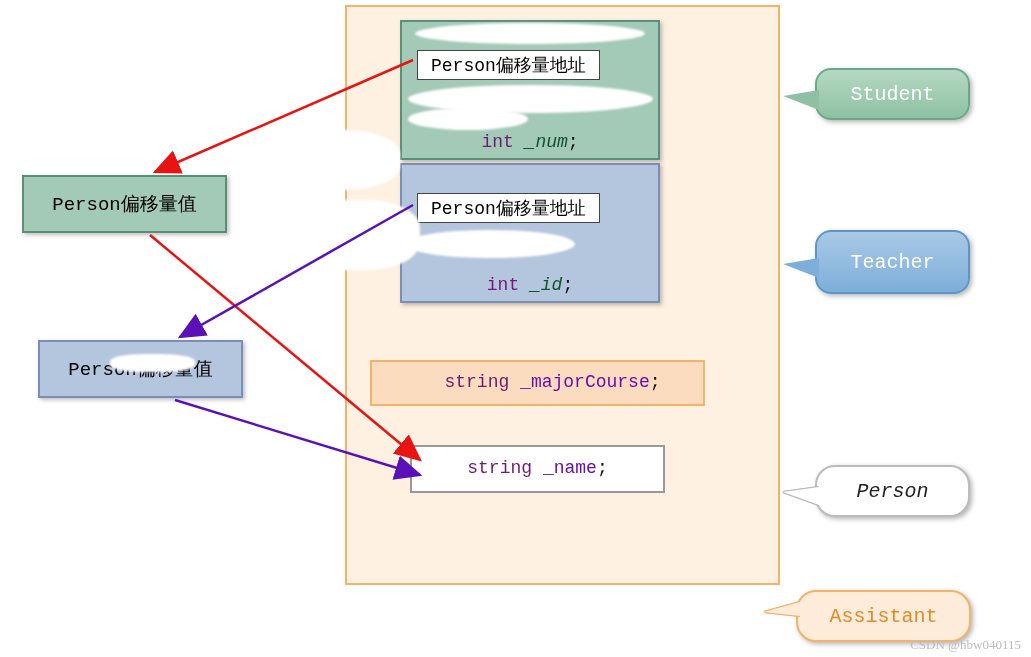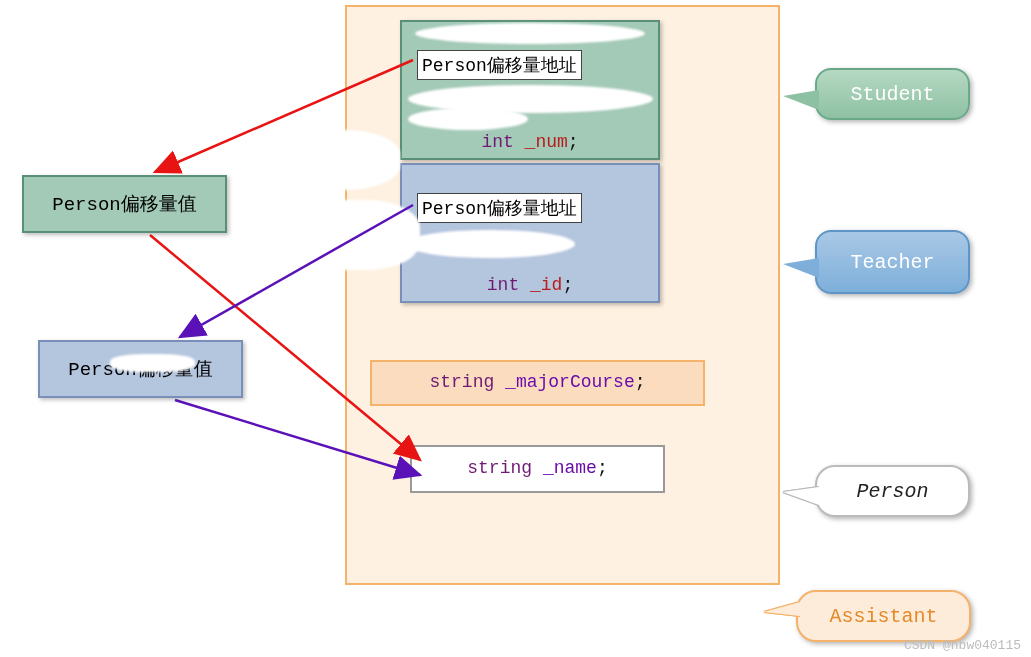--- a/index.html
+++ b/index.html
@@ -36,33 +36,33 @@
   .block-white {
     position: absolute;
     background: #ffffff;
     border: 2px solid #999;
   }
   .inner-label {
     position: absolute;
     background: #ffffff;
     border: 1px solid #444;
     font-size: 18px;
-    padding: 2px 4px;
+    padding: 2px 13px;
     white-space: nowrap;
   }
   .code-line {
     position: absolute;
     width: 100%;
     text-align: center;
     font-family: "Courier New", monospace;
     font-size: 18px;
   }
   .kw-type { color: #701a75; }
   .kw-varP { color: #6a0dad; }
-  .kw-var  { color: #b91c1c; }
+  .kw-var  { color: #14532d; font-style: italic; }
   .semi    { color: #111; }
   .callout {
     position: absolute;
     border-radius: 16px;
     font-size: 20px;
     display: flex;
     align-items: center;
     justify-content: center;
     box-shadow: 2px 2px 5px rgba(0,0,0,0.3);
   }
@@ -125,21 +125,21 @@
     position: absolute;
     background: #fff;
     border-radius: 50%;
     filter: blur(1px);
   }
   svg.arrows { position: absolute; left: 0; top: 0; pointer-events: none; }
   .watermark {
     position: absolute;
     right: 10px;
     bottom: 4px;
-    font-family: Liberation Mono, monospace;
+    font-family: Liberation Serif, serif;
     font-size: 13px;
     color: #bcbcbc;
   }
 </style>
 </head>
 <body>
 
 <div class="container-box" style="left:345px; top:5px; width:435px; height:580px;"></div>
 
 <div class="block-green" style="left:400px; top:20px; width:260px; height:140px;">
@@ -152,21 +152,21 @@
 
 <div class="block-blue" style="left:400px; top:163px; width:260px; height:140px;">
   <div class="inner-label" style="left:15px; top:28px;">Person偏移量地址</div>
   <div class="code-line" style="bottom:6px;">
     <span class="kw-type">int</span>
     <span> </span><span class="kw-var">_id</span><span class="semi">;</span>
   </div>
 </div>
 
 <div class="block-peach" style="left:370px; top:360px; width:335px; height:46px;">
-  <div class="code-line" style="top:10px;">
+  <div class="code-line" style="top:10px;margin-left:15px;">
     <span class="kw-type">string</span>
     <span> </span><span class="kw-varP">_majorCourse</span><span class="semi">;</span>
   </div>
 </div>
 
 <div class="block-white" style="left:410px; top:445px; width:255px; height:48px;">
   <div class="code-line" style="top:11px;">
     <span class="kw-type">string</span>
     <span> </span><span class="kw-varP">_name</span><span class="semi">;</span>
   </div>

